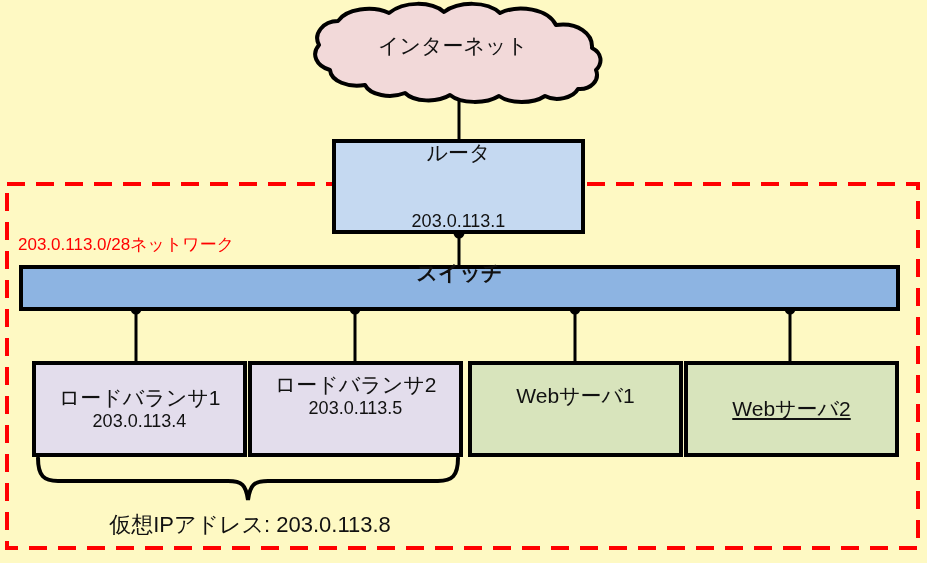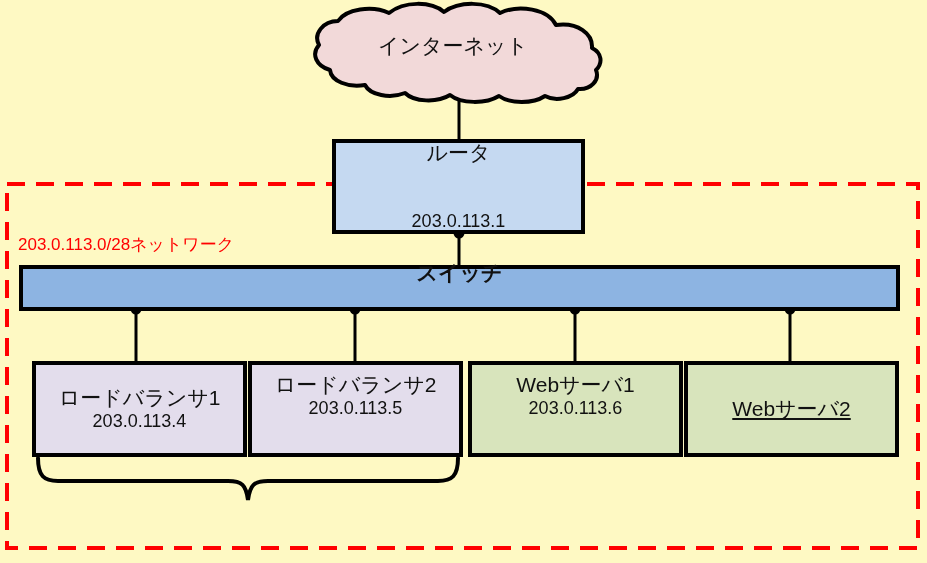--- a/index.html
+++ b/index.html
@@ -168,23 +168,23 @@
     <span class="line2">203.0.113.4</span>
   </div>
 
   <div class="node-label" id="lb2-label">
     <span class="line1">ロードバランサ2</span>
     <span class="line2">203.0.113.5</span>
   </div>
 
   <div class="node-label" id="web1-label">
     <span class="line1">Webサーバ1</span>
-    <span class="line2">203.0.113.6</span>
   </div>
 
   <div class="node-label" id="web2-label">
     <span class="line1">Webサーバ2</span>
   </div>
 
   <div id="network-label">203.0.113.0/28ネットワーク</div>
 
+  <div id="vip-label">仮想IPアドレス: 203.0.113.8</div>
 
 </div>
 
 </body></html>

